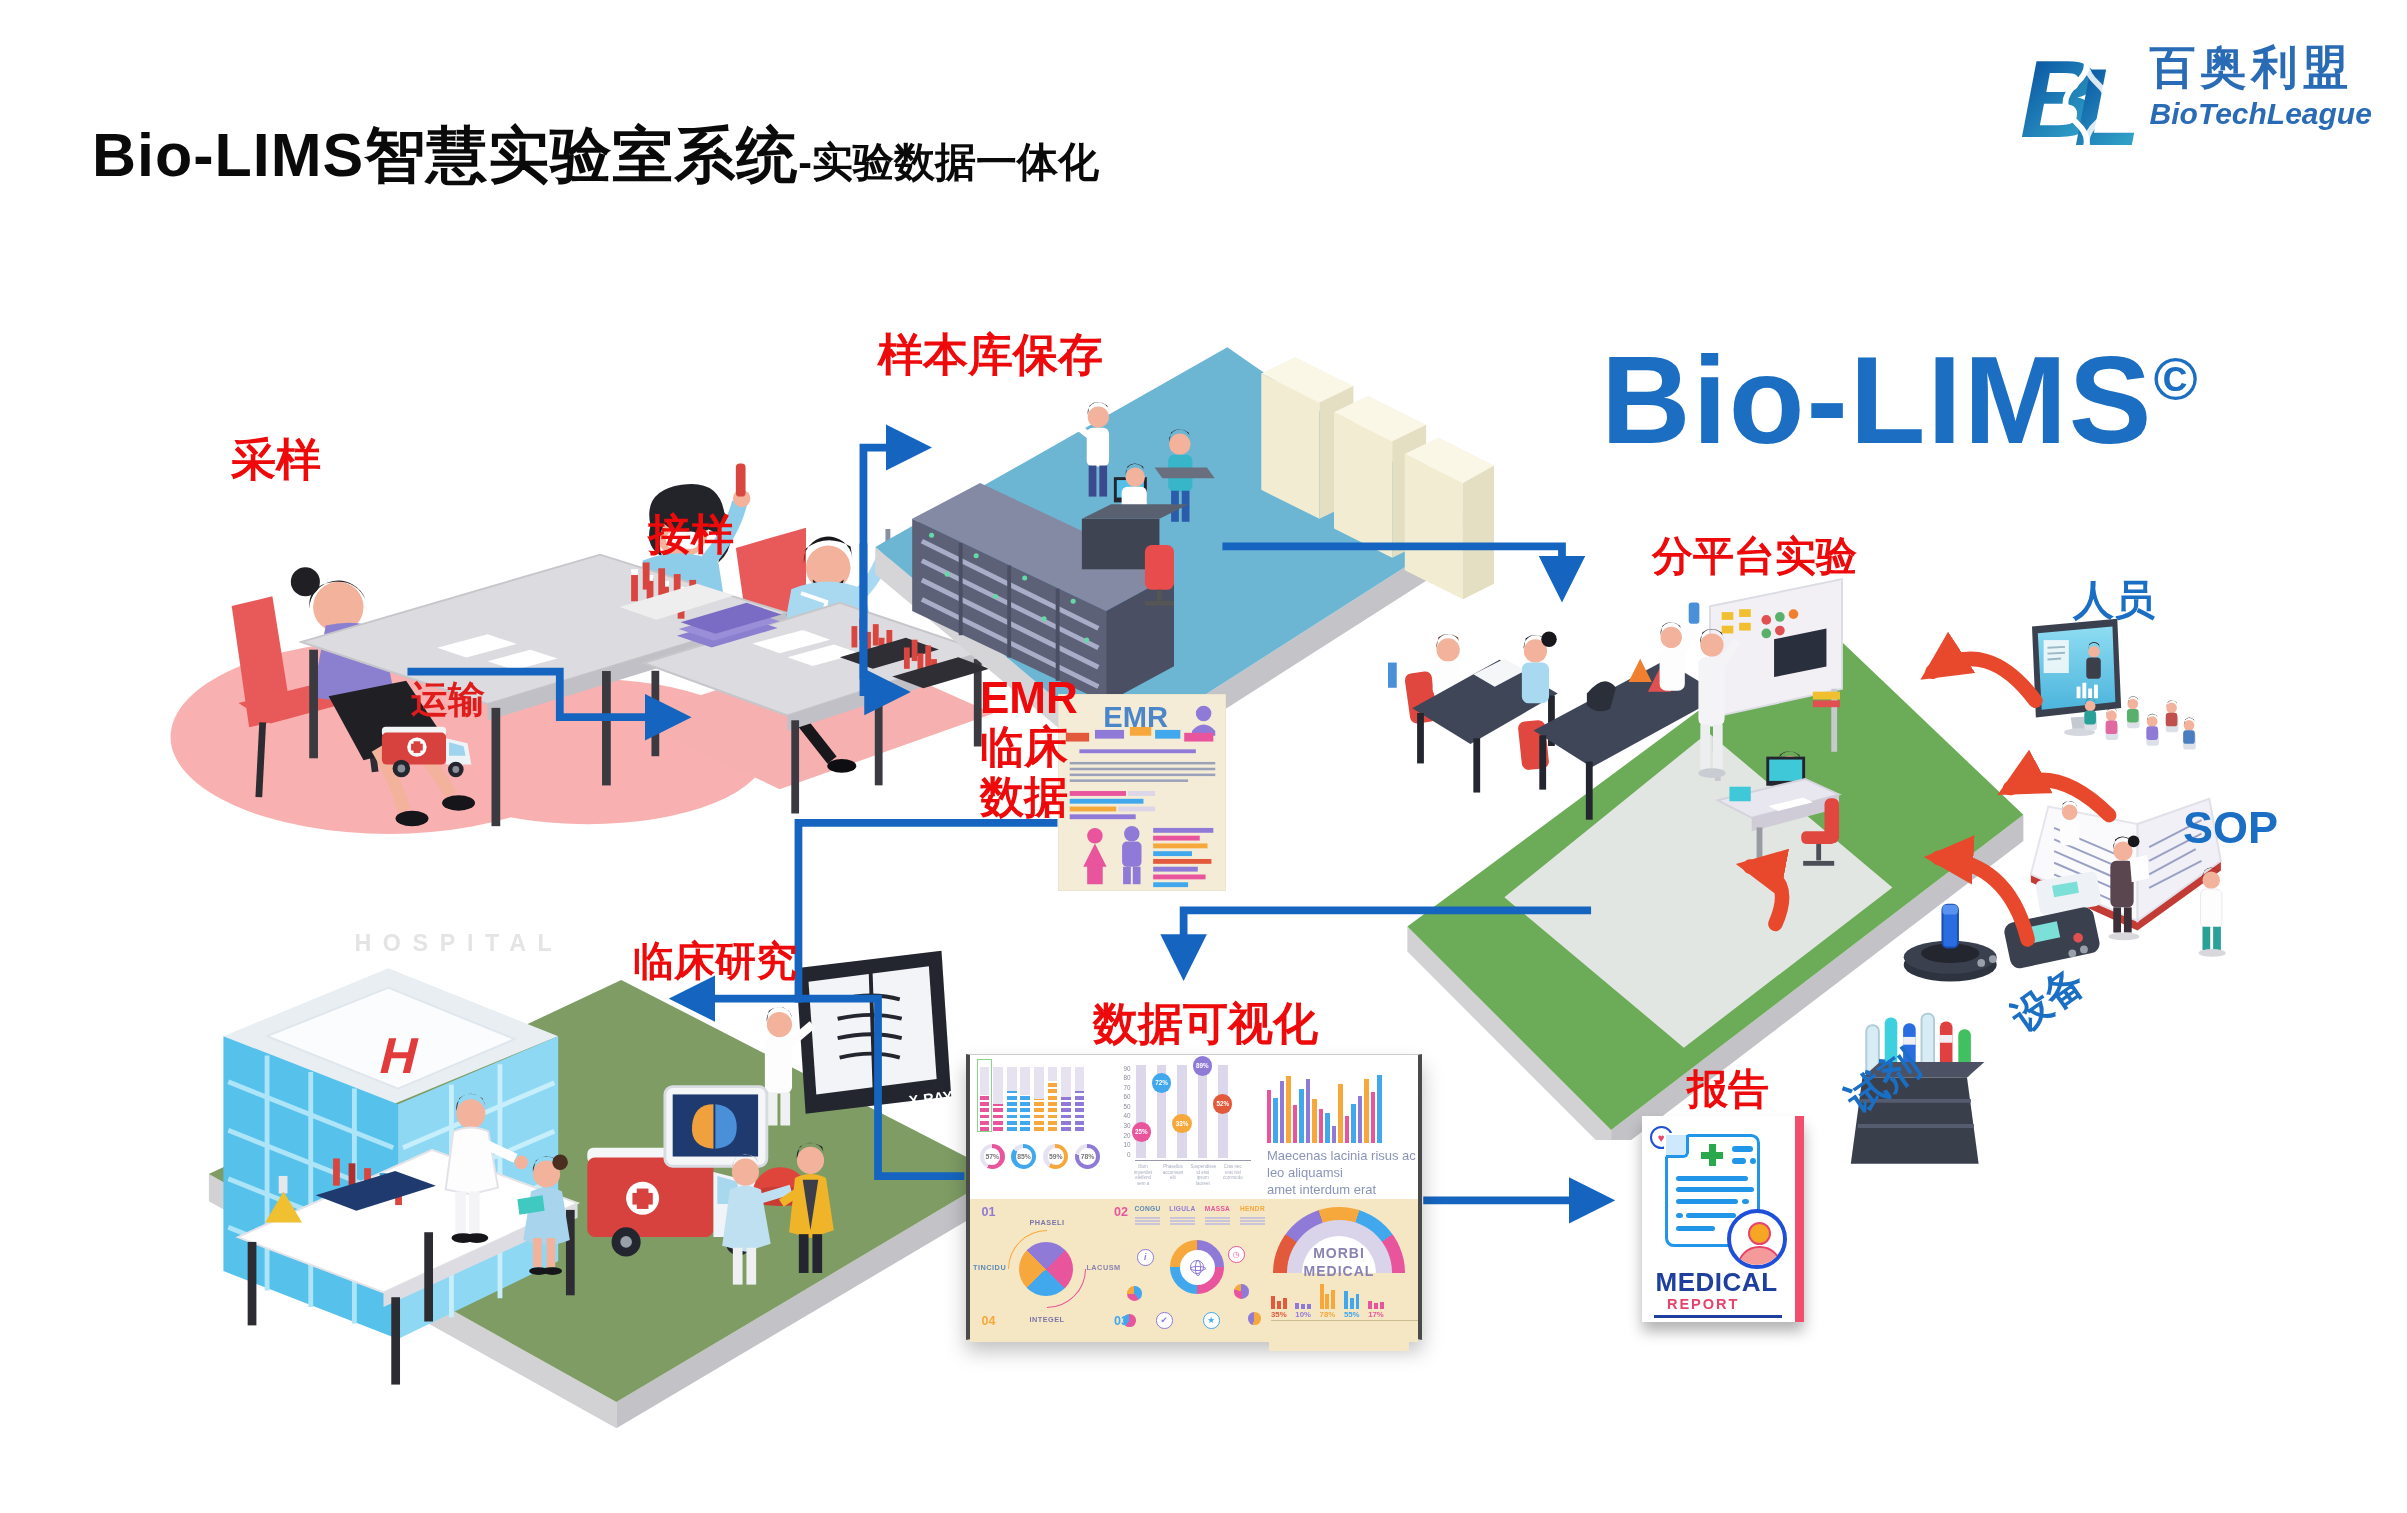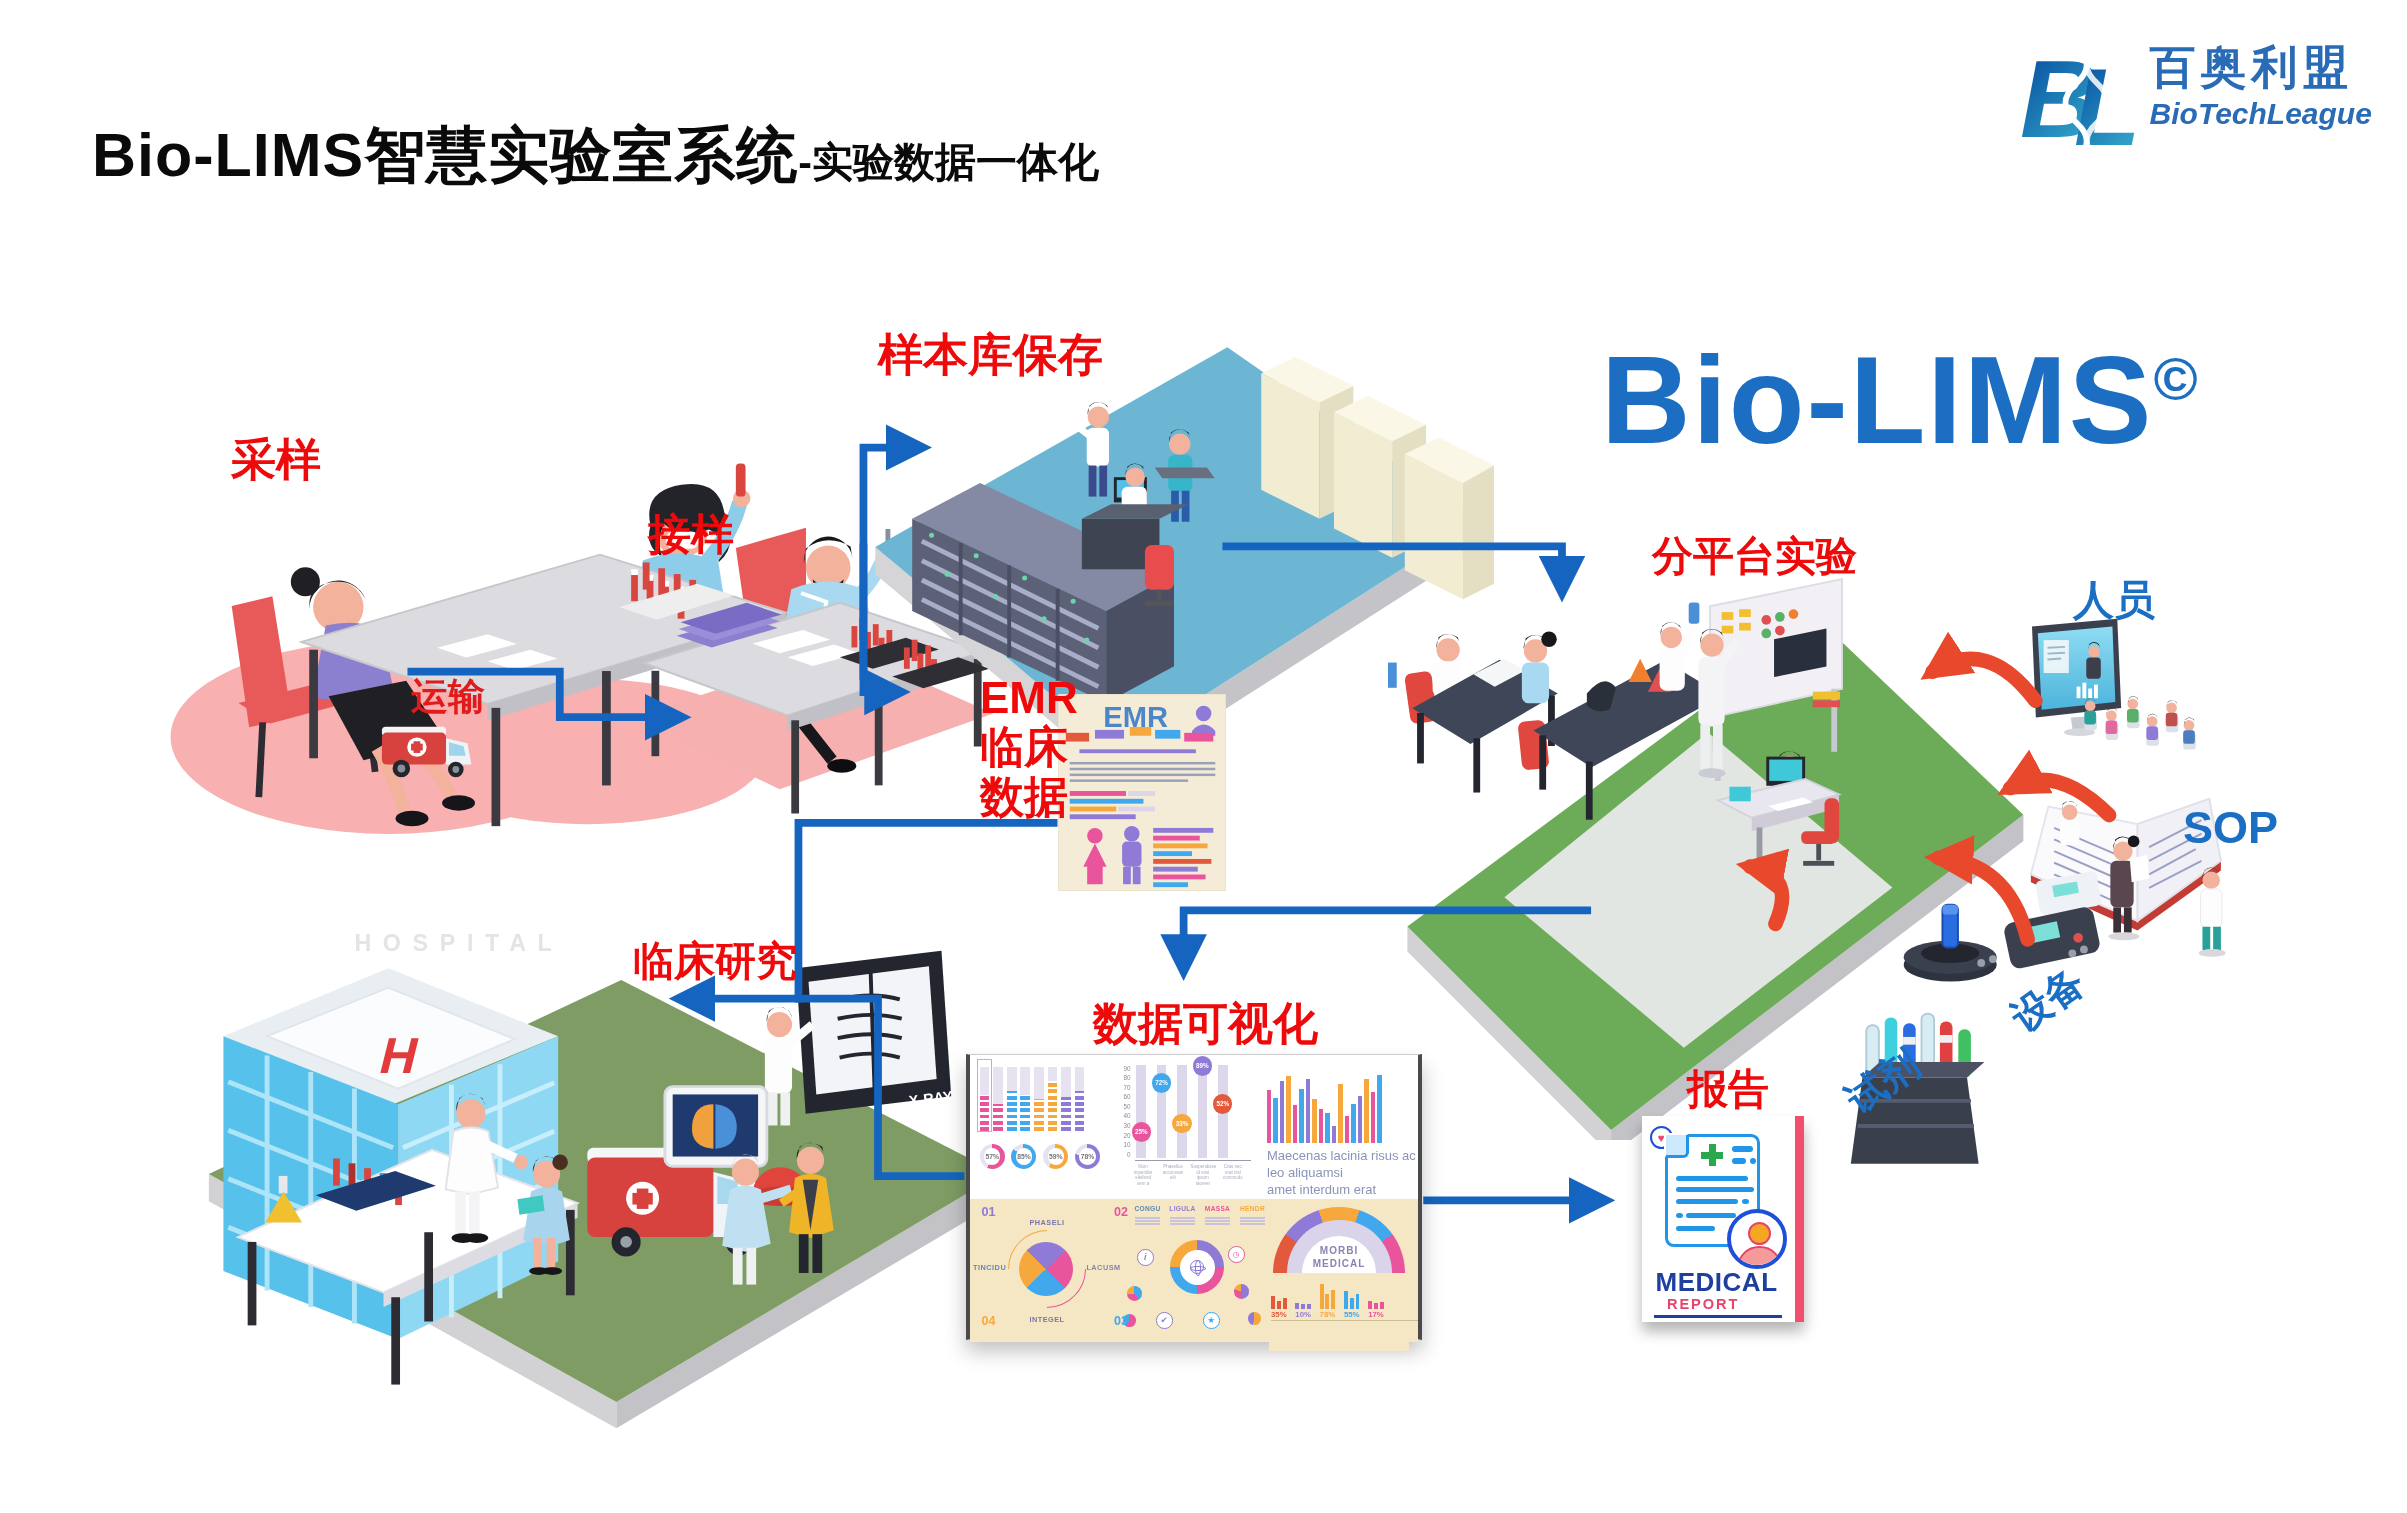--- a/index.html
+++ b/index.html
@@ -70,21 +70,21 @@
 #ring .in{width:35px;height:35px;border-radius:50%;background:#fff;display:flex;align-items:center;justify-content:center}
 .globe{width:14.6px;height:14.6px;border-radius:50%;border:1.5px solid #8f7ad8;position:relative}
 .globe:before{content:"";position:absolute;left:3.9px;top:-1px;width:4.9px;height:14.6px;border-radius:50%;border:1px solid #8f7ad8}
 .globe:after{content:"";position:absolute;left:-1px;top:4.9px;width:14.6px;height:3.9px;border-radius:50%;border:1px solid #8f7ad8}
 .sml{position:absolute;border-radius:50%;display:flex;align-items:center;justify-content:center;background:#fff}
 #gauge{position:absolute;left:303px;top:7.8px;width:132px;height:66px}
 #gauge-arc{position:absolute;left:0;top:0;width:132px;height:132px;border-radius:50%}
 #gauge-in{position:absolute;left:13.6px;top:13.6px;width:105px;height:105px;border-radius:50%;background:#d9d4ea}
 #gauge-core{position:absolute;left:29px;top:29px;width:74px;height:74px;border-radius:50%;background:#fff}
 #gauge-mask{position:absolute;left:-3.9px;right:-3.9px;top:66px;height:78px;background:#f6e7c4}
-#gauge-title{position:absolute;left:13.6px;right:13.6px;top:37px;text-align:center;font-size:10px;font-weight:700;
+#gauge-title{position:absolute;left:13.6px;right:13.6px;top:37px;text-align:center;font-size:14px;font-weight:700;
  color:#8a82b4;letter-spacing:1px;line-height:1.3}
 #mini-bars{position:absolute;left:301px;top:85px;width:147px;display:flex;gap:8.7px;align-items:flex-end;
  border-bottom:1px solid #cdbd92;padding-bottom:1.9px}
 .mb-group{display:flex;flex-direction:column;align-items:center}
 .mb-bars{display:flex;gap:1.9px;align-items:flex-end}
 .mb-bar{width:3.9px}
 .mb-label{font-size:7.8px;font-weight:700;margin-top:1px}
 
 
 #report-card{left:1642px;top:1116px;width:162px;height:206px;background:#fff;
@@ -737,21 +737,21 @@
     </g>
     <g stroke="#e8482b" stroke-width="15" stroke-linecap="round">
       <path d="M2098,722 Q2048,655 1992,692" marker-end="url(#ar)"></path>
       <path d="M2174,840 Q2120,786 2072,812" marker-end="url(#ar)"></path>
       <path d="M2090,968 Q2070,888 1998,884" marker-end="url(#ar)"></path>
       <path d="M1830,952 Q1852,902 1804,893" marker-end="url(#ar)"></path>
     </g>
   </svg>
 
   <div class="lbl red" style="left:231px;top:435px;font-size:45px">采样</div>
-  <div class="lbl" style="left:411px;top:679px;font-size:37px;font-weight:700;color:#e01b1b;font-family:Liberation Mono, monospace">运输</div>
+  <div class="lbl" style="left:411px;top:679px;font-size:37px;font-weight:700;color:#e01b1b;font-family:Liberation Sans, sans-serif">运输</div>
   <div class="lbl red" style="left:648px;top:510px;font-size:43px">接样</div>
   <div class="lbl red" style="left:878px;top:330px;font-size:45px">样本库保存</div>
   <div class="lbl red" style="left:980px;top:673px;font-size:44px;line-height:1.12"><span>EMR</span><br><span>临床</span><br><span>数据</span></div>
   <div class="lbl red" style="left:633px;top:939px;font-size:41px">临床研究</div>
   <div class="lbl red" style="left:1093px;top:999px;font-size:45px">数据可视化</div>
   <div class="lbl red" style="left:1652px;top:534px;font-size:41px">分平台实验</div>
   <div class="lbl blue" style="left:2073px;top:578px;font-size:41px">人员</div>
   <div class="lbl blue" style="left:2183px;top:803px;font-size:45px">SOP</div>
   <div class="lbl blue" style="left:2009px;top:978px;font-size:39px;transform:rotate(-35deg)">设备</div>
   <div class="lbl blue" style="left:1844px;top:1060px;font-size:39px;transform:rotate(-35deg)">试剂</div>

